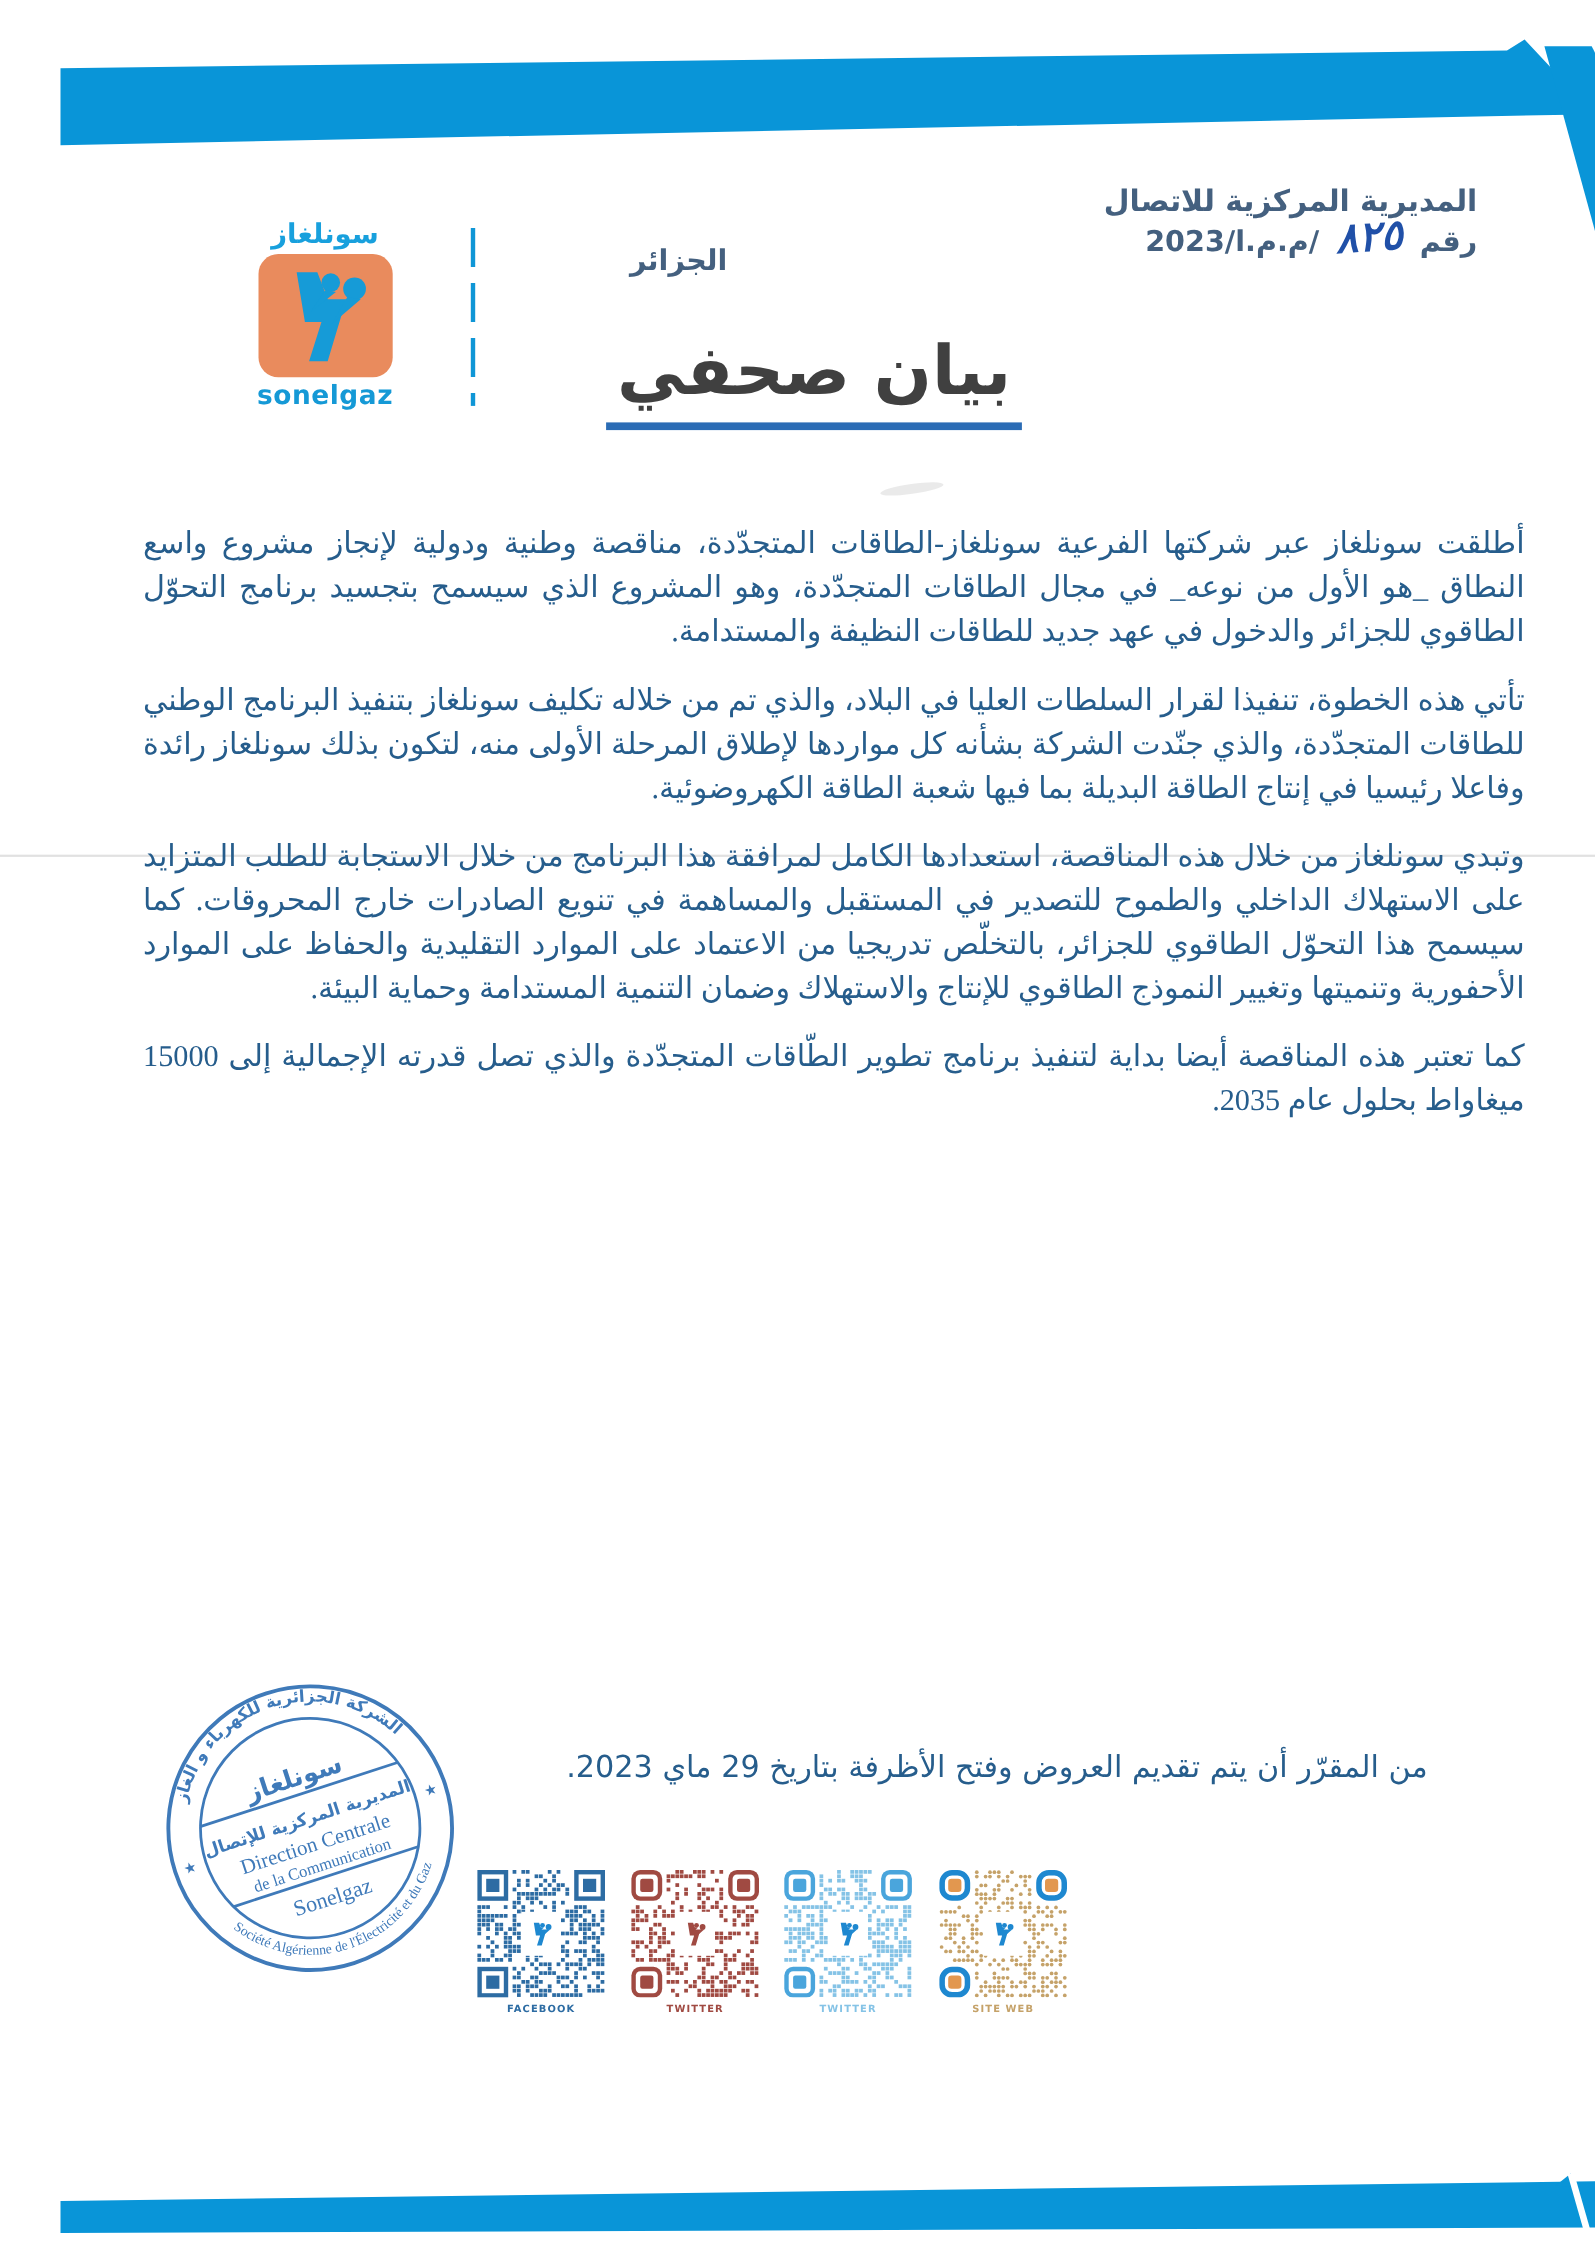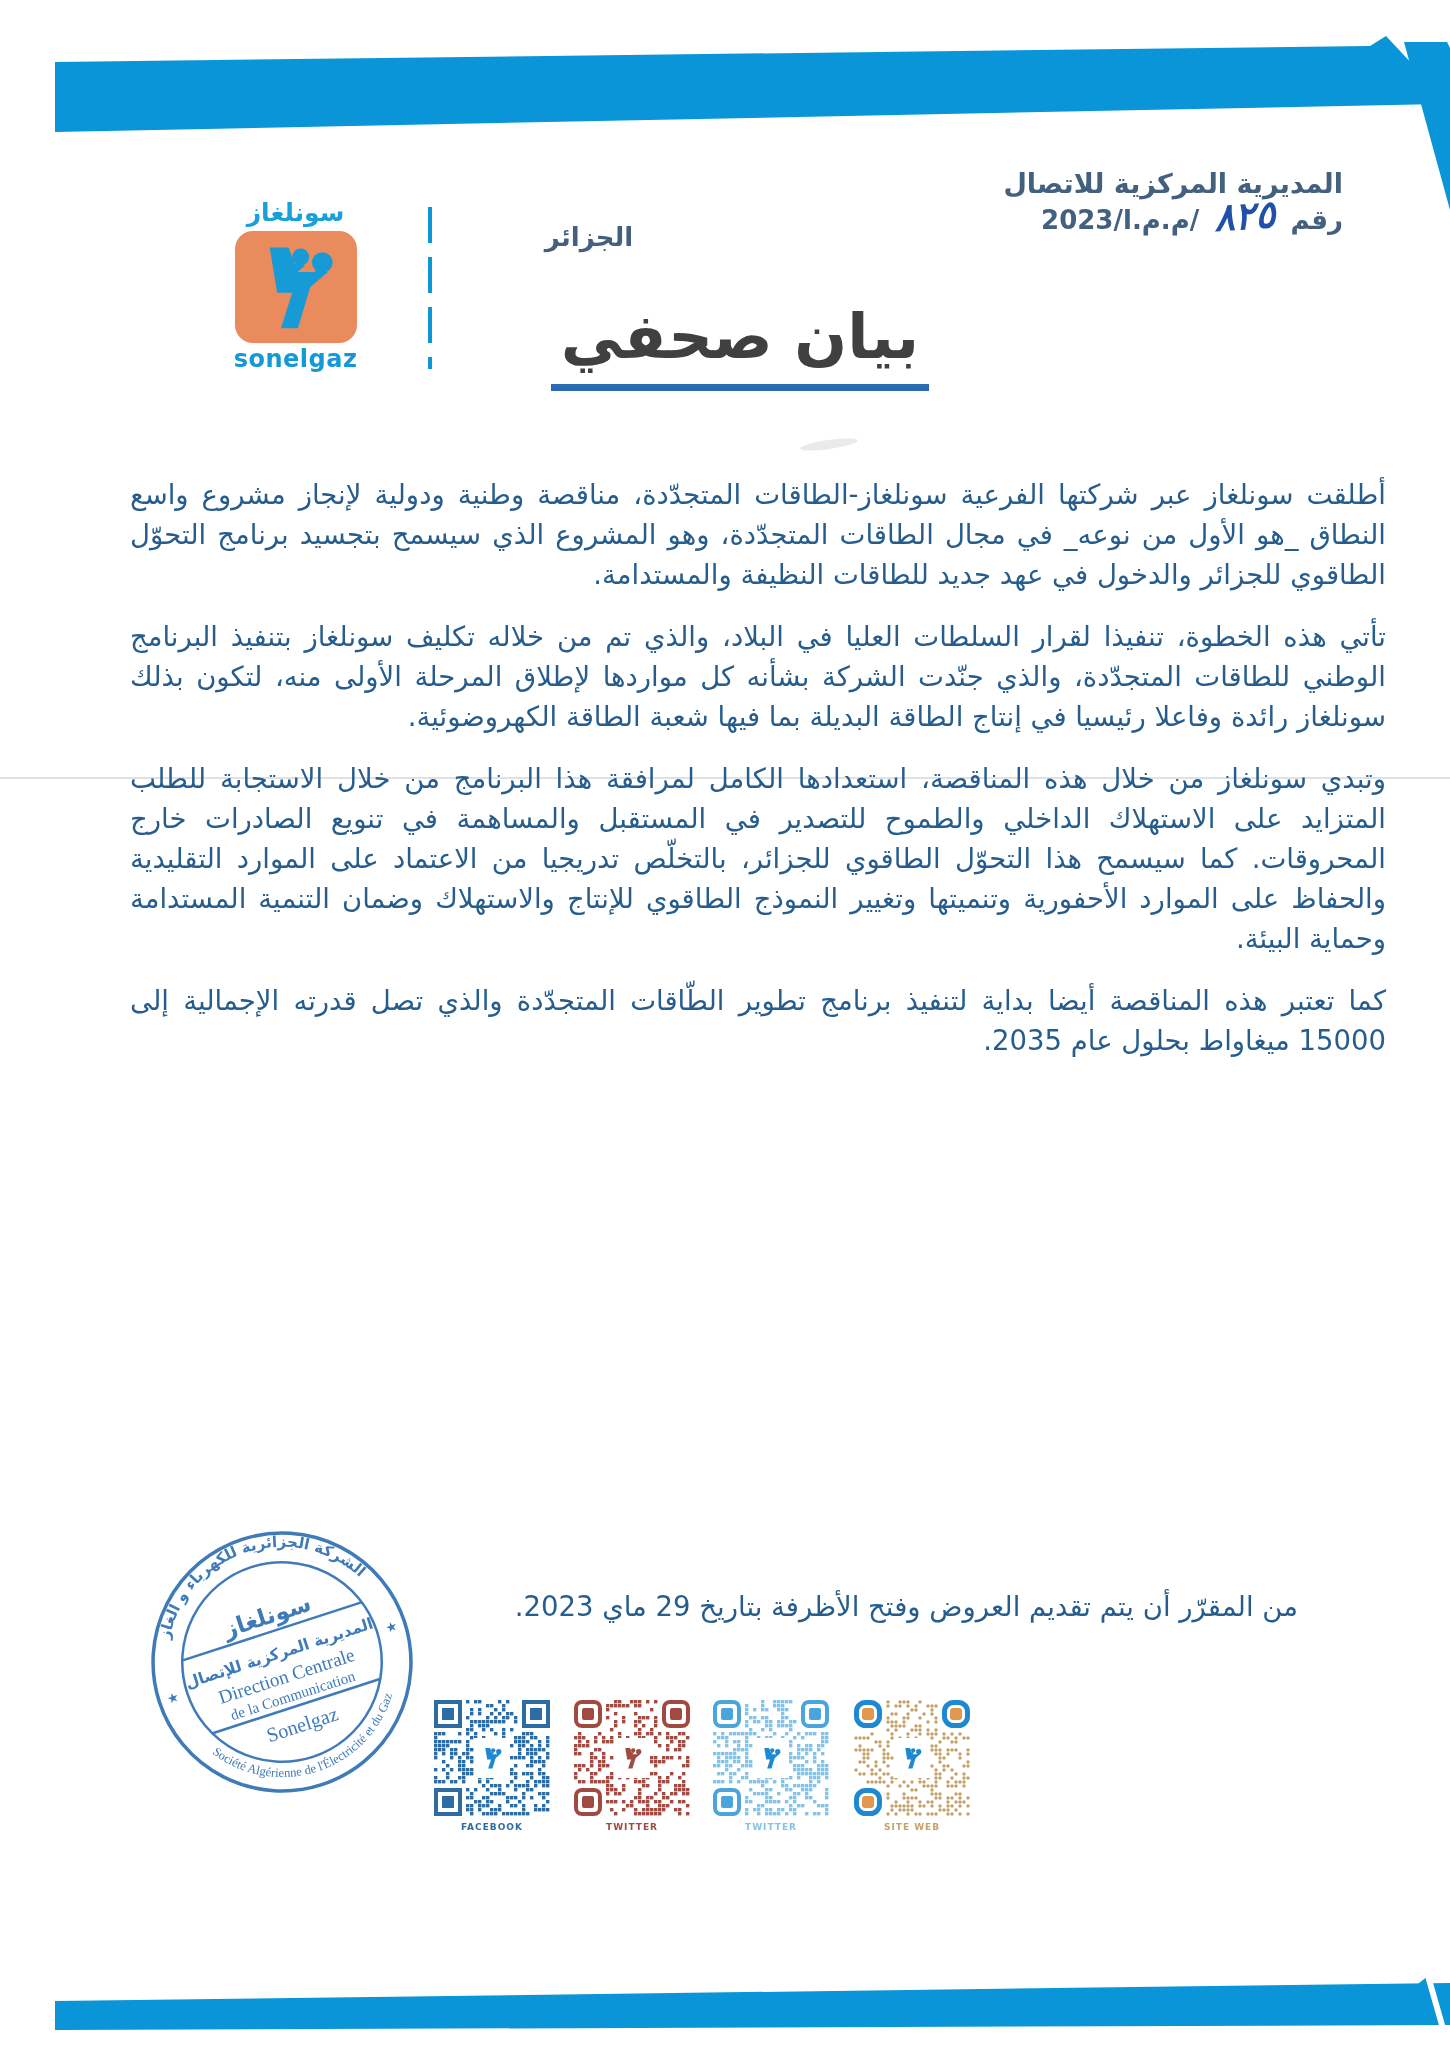--- a/index.html
+++ b/index.html
@@ -8,39 +8,39 @@
   .abs{position:absolute;}
   svg{display:block;}
 
   
   #header-svg{left:0;top:0;}
   #dept-block{right:107px;top:168px;text-align:right;direction:rtl;color:#44607f;}
   #dept-line1{font-size:27px;font-weight:bold;letter-spacing:.2px;margin-left:24px;}
   #ref-line{font-size:26px;font-weight:bold;margin-top:6px;}
   #ref-hw{display:inline-block;font-size:38px;font-weight:bold;font-style:italic;
           color:#2050a8;transform:rotate(-4deg);line-height:20px;padding:0 6px;}
-  #country-label{left:529px;top:222px;width:120px;text-align:center;
+  #country-label{left:557px;top:222px;width:120px;text-align:center;
                  font-size:26px;font-weight:bold;color:#44607f;}
   #press-title{left:545px;top:300px;width:390px;text-align:center;}
   #press-title span{display:inline-block;font-size:62px;font-weight:bold;color:#404040;
                     border-bottom:7px solid #2b6cb5;padding:0 10px 10px 10px;line-height:1.2;}
 
   
   #logo-block{left:228px;top:198px;width:135px;text-align:center;}
   #logo-ar{font-size:25px;font-weight:bold;color:#18a0dd;margin-bottom:4px;}
   #logo-box{width:122px;height:112px;margin:0 auto;background:#e98b5d;border-radius:18px;
             display:flex;align-items:center;justify-content:center;}
   #logo-latin{font-size:24px;font-weight:bold;color:#1599d6;margin-top:2px;letter-spacing:.5px;}
   #divider-dashed{left:428px;top:207px;width:4px;height:162px;
       background:repeating-linear-gradient(to bottom,#0f96d6 0 36px,transparent 36px 50px);}
 
   
   #body-text{left:130px;top:474px;width:1256px;direction:rtl;text-align:justify;
              color:#265d8c;font-size:27.5px;line-height:40px;font-weight:500;}
-  #body-text p{margin:0 0 22px 0;}
+  #body-text p{margin:0 0 22px 0;font-family:Liberation Serif, serif;}
   #closing-line{right:152px;top:1590px;direction:rtl;color:#265d8c;
                 font-size:27.5px;font-weight:500;}
   .scan-line{left:0;top:777px;width:100%;height:2px;background:#dcdcdc;opacity:.85;}
   .scan-smudge{left:800px;top:440px;width:58px;height:9px;background:#c4c4c4;
                opacity:.35;border-radius:50%;transform:rotate(-8deg);}
 
   
   #stamp{left:146px;top:1526px;width:272px;height:272px;opacity:.92;}
 
   

